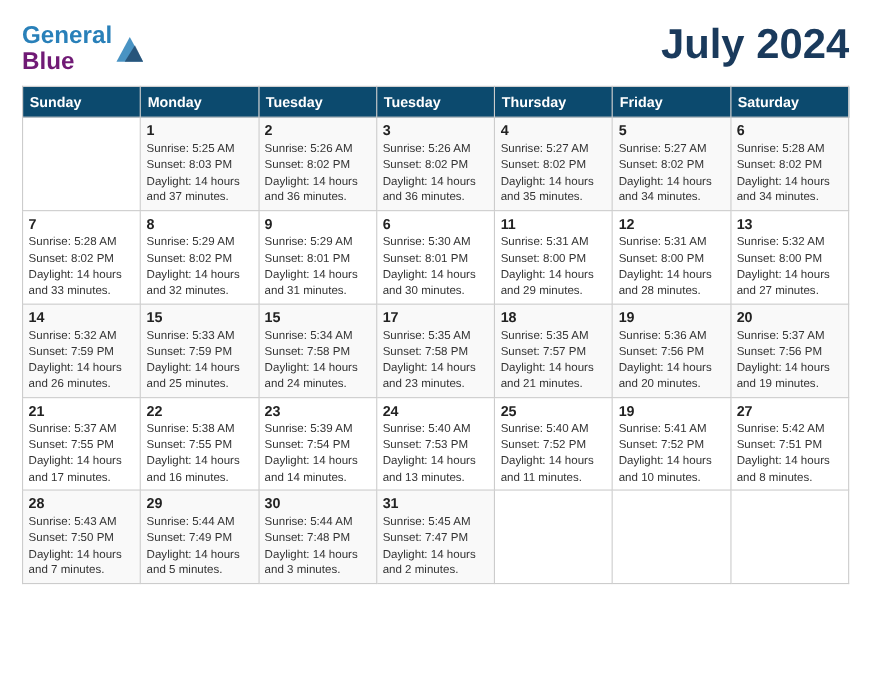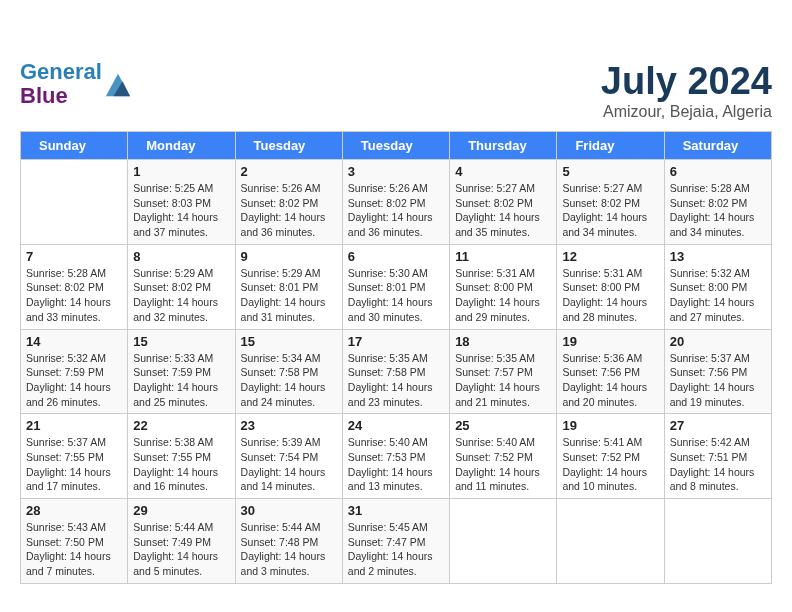--- a/index.html
+++ b/index.html
@@ -8,62 +8,61 @@
       background: #fff;
       width: 792px;
       min-height: 612px;
       padding: 20px;
     }
     .header {
       display: flex;
       justify-content: space-between;
       align-items: flex-start;
       margin-bottom: 10px;
-      margin-top: 40px;
     }
     .logo {
       display: flex;
       align-items: center;
     }
     .logo-text {
       font-size: 22px;
       font-weight: bold;
       color: #1a3a5c;
       line-height: 1.1;
     }
     .logo-text span {
       color: #2980b9;
     }
     .logo-icon {
       width: 28px;
       height: 28px;
       margin-left: 2px;
     }
     .title-block {
-      text-align: right;
+      text-align: left;
     }
     .main-title {
       font-size: 38px;
       font-weight: bold;
       color: #1a3a5c;
     }
     .subtitle {
       font-size: 16px;
       color: #555;
     }
     table {
       width: 100%;
       border-collapse: collapse;
       font-size: 11px;
     }
     thead tr th {
-      background-color: #3b82f6;
+      background-color: #0c4a6e;
       color: #fff;
       text-align: left;
-      padding: 6px 18px;
+      padding: 6px 6px;
       font-size: 13px;
       font-weight: bold;
       border: 1px solid #ccc;
     }
     tbody tr td {
       border: 1px solid #ccc;
       padding: 4px 5px;
       vertical-align: top;
       width: 107px;
       min-height: 70px;
@@ -101,21 +100,20 @@
         </div>
         <svg class="logo-icon" viewBox="0 0 30 30" xmlns="http://www.w3.org/2000/svg">
           <polygon points="2,28 15,4 28,28" fill="#2980b9" opacity="0.85"></polygon>
           <polygon points="10,28 20,12 28,28" fill="#1a3a5c" opacity="0.7"></polygon>
         </svg>
       </div>
     </div>
   </div>
   <div class="title-block">
     <div class="main-title">July 2024</div>
-    <div class="subtitle">Amizour, Bejaia, Algeria</div>
   </div>
 </div>
 
 <table>
   <thead>
     <tr>
     <th>Sunday</th>
         <th>Monday</th>
         <th>Tuesday</th>
         <th>Tuesday</th>

